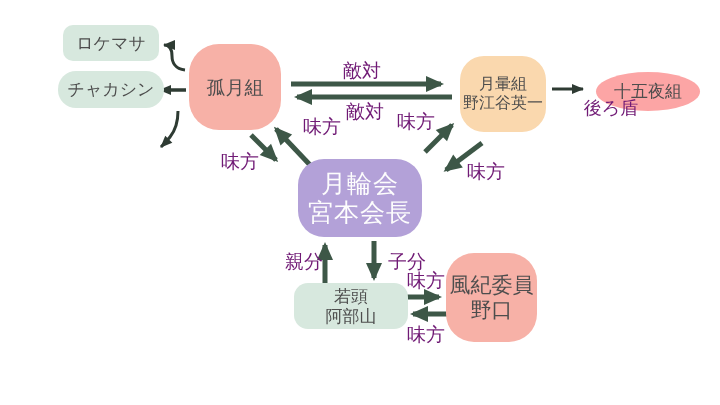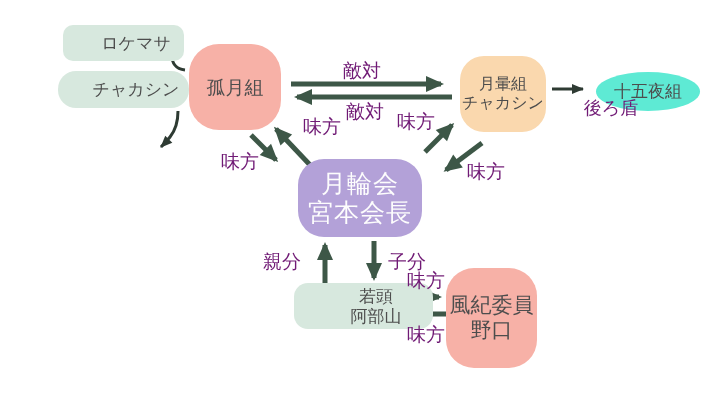--- a/index.html
+++ b/index.html
@@ -5,48 +5,48 @@
   html,body{margin:0;padding:0;background:#fff;}
   #canvas{
     position:relative;width:720px;height:405px;background:#ffffff;overflow:hidden;
     font-family:"DejaVu Sans","Liberation Sans",sans-serif;color:#4d4d4d;
   }
   svg.arrows{position:absolute;left:0;top:0;z-index:1;}
   .node{
     position:absolute;z-index:2;display:flex;align-items:center;justify-content:center;
     text-align:center;white-space:pre-line;line-height:1.18;color:#4d4d4d;
   }
-  .mint{background:#d7e8de;padding-left:25px;}
+  .mint{background:#d7e8de;}
   .salmon{background:#f7b1a7;justify-content:center;}
   .peach{background:#fad8ae;}
   .purple{background:#b3a1d8;}
-  .lavender{background:#5eead4;}
+  .lavender{background:#fca5a5;}
 
   #n-rokemasa   {left:63px; top:25px; width:96px; height:36px; font-size:17px; border-radius:10px;}
   #n-chakashin  {left:58px; top:71px; width:106px;height:37px; font-size:17px; border-radius:18px;}
   #n-makihara   {left:64px; top:116px;width:95px; height:36px; font-size:17px; border-radius:10px;}
   #n-kogetsu    {left:189px;top:44px; width:92px; height:86px; font-size:19px; border-radius:30px;}
   #n-tsukigasa  {left:460px;top:56px; width:86px; height:76px; font-size:16px; border-radius:24px; white-space:pre; overflow:visible;}
   #n-jugoya     {left:596px;top:72px; width:104px;height:39px; font-size:17px; border-radius:50%;}
   #n-getsurin   {left:298px;top:159px;width:124px;height:78px; font-size:25px; border-radius:26px; color:#fdfdfd; letter-spacing:1px;justify-content:center;}
   #n-wakagashira{left:294px;top:283px;width:114px;height:46px; font-size:17px; border-radius:14px;}
-  #n-fuki       {left:446px;top:268px;width:91px; height:100px; font-size:21px; border-radius:28px; white-space:pre; overflow:visible;}
+  #n-fuki       {left:446px;top:253px;width:91px; height:89px; font-size:21px; border-radius:28px; white-space:pre; overflow:visible;}
 
   .elabel{
     position:absolute;z-index:3;transform:translate(-50%,-50%);
     font-size:19px;color:#701a75;white-space:nowrap;
   }
   #el-hostile-top      {left:362px;top:71px;}
   #el-hostile-bottom   {left:365px;top:112px;}
   #el-ally-left-upper  {left:322px;top:127px;}
   #el-ally-left-lower  {left:240px;top:162px;}
   #el-ally-right-upper {left:416px;top:122px;}
   #el-ally-right-lower {left:486px;top:172px;}
   #el-backer           {left:577px;top:108px;font-size:18px;margin-left:34px;}
-  #el-boss             {left:282px;top:262px;font-family:Liberation Mono, monospace;}
+  #el-boss             {left:304px;top:262px;font-family:Liberation Mono, monospace;}
   #el-follower         {left:407px;top:262px;}
   #el-ally-bottom-upper{left:426px;top:281px;}
   #el-ally-bottom-lower{left:426px;top:335px;}
 </style>
 </head>
 <body>
 
 <div id="canvas">
 
   <svg class="arrows" width="720" height="405" viewBox="0 0 720 405">
@@ -80,21 +80,21 @@
     <span>ロケマサ</span>
   </div>
   <div class="node mint" id="n-chakashin">
     <span>チャカシン</span>
   </div>
   <div class="node salmon" id="n-kogetsu">
     <span>孤月組</span>
   </div>
   <div class="node peach" id="n-tsukigasa">
     <span>月暈組
-チャカシン</span>
+野江谷英一</span>
   </div>
   <div class="node lavender" id="n-jugoya">
     <span>十五夜組</span>
   </div>
   <div class="node purple" id="n-getsurin">
     <span>月輪会
 宮本会長</span>
   </div>
   <div class="node mint" id="n-wakagashira">
     <span>若頭

